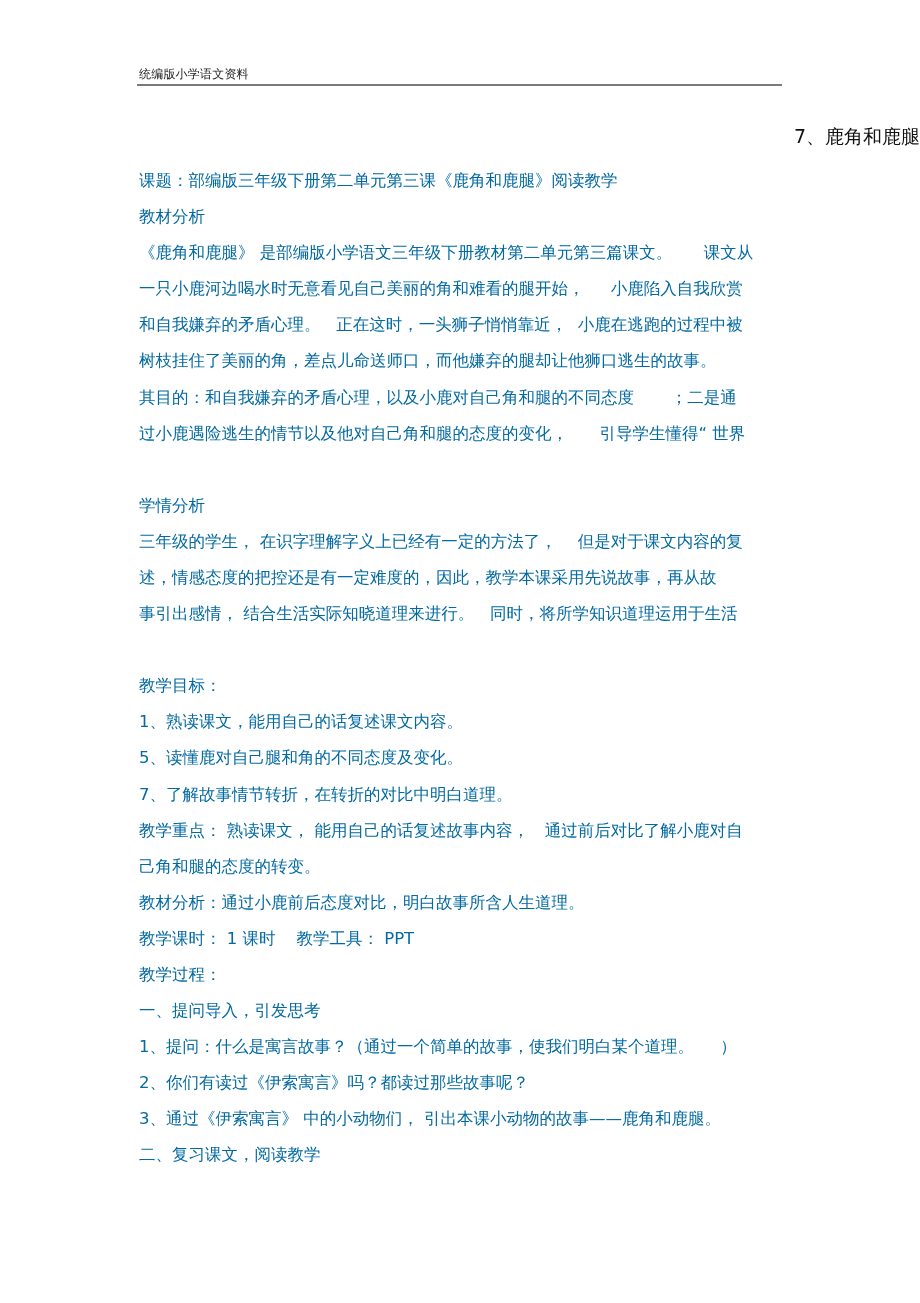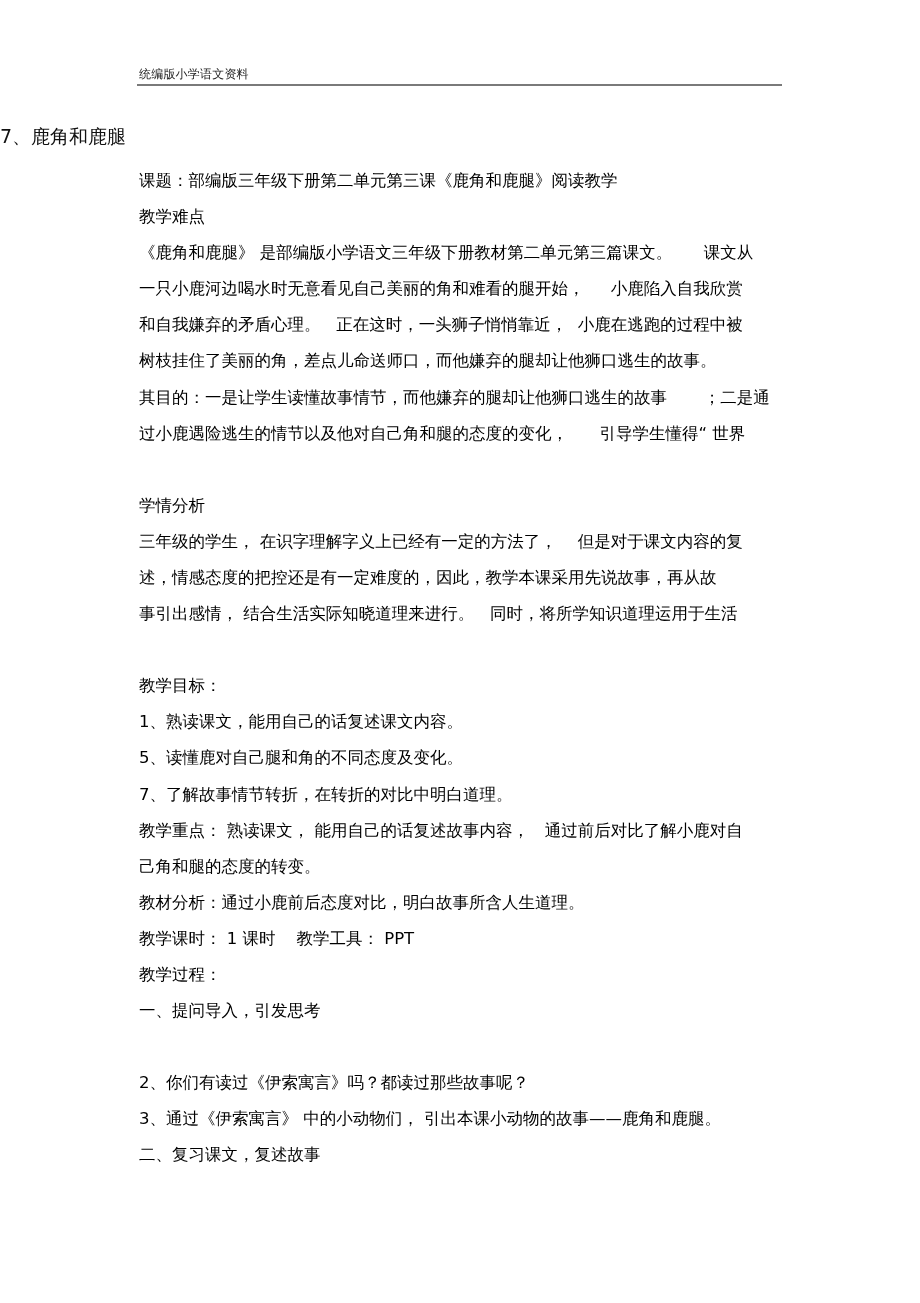--- a/index.html
+++ b/index.html
@@ -1,50 +1,51 @@
 <!DOCTYPE html>
 <html><head>
 <meta charset="utf-8">
 <style>
   html, body { margin: 0; padding: 0; background: #ffffff; }
   body { width: 920px; height: 1303px; position: relative; overflow: hidden;
          font-family: "DejaVu Sans", "Liberation Sans", sans-serif; color: #111; }
   .page { position: absolute; left: 0; top: 0; width: 868px; height: 1303px; background: #fff; padding-left: 44px; }
   .running-header { position: absolute; left: 139px; top: 66px; font-size: 12px; color: #222; letter-spacing: 0.2px; }
   .header-rule { position: absolute; left: 137px; top: 84px; width: 645px; height: 2px; background: #7a7a7a; }
-  .title { position: absolute; left: 0; width: 920px; top: 124px; text-align: left; font-size: 19px; color: #111; }
-  .line { position: absolute; left: 139px; font-size: 16.5px; line-height: 22px; white-space: pre; color: #000000; }
+  .title { position: absolute; left: 0; width: 920px; top: 124px; text-align: right; font-size: 19px; color: #111; }
+  .line { position: absolute; left: 139px; font-size: 16.5px; line-height: 22px; white-space: pre; color: #0369a1; }
 </style>
 </head>
 <body>
 
 <div class="page">
   <div class="running-header">统编版小学语文资料</div>
   <div class="header-rule"></div>
 
   <div class="title">7、鹿角和鹿腿</div>
 
   <div class="line" style="top:170px">课题：部编版三年级下册第二单元第三课《鹿角和鹿腿》阅读教学</div>
-  <div class="line" style="top:206px">教学难点</div>
+  <div class="line" style="top:206px">教材分析</div>
   <div class="line" style="top:242px">《鹿角和鹿腿》 是部编版小学语文三年级下册教材第二单元第三篇课文。      课文从</div>
   <div class="line" style="top:278px">一只小鹿河边喝水时无意看见自己美丽的角和难看的腿开始，     小鹿陷入自我欣赏</div>
   <div class="line" style="top:314px">和自我嫌弃的矛盾心理。   正在这时，一头狮子悄悄靠近，  小鹿在逃跑的过程中被</div>
   <div class="line" style="top:350px">树枝挂住了美丽的角，差点儿命送师口，而他嫌弃的腿却让他狮口逃生的故事。</div>
-  <div class="line" style="top:387px">其目的：一是让学生读懂故事情节，而他嫌弃的腿却让他狮口逃生的故事       ；二是通</div>
+  <div class="line" style="top:387px">其目的：和自我嫌弃的矛盾心理，以及小鹿对自己角和腿的不同态度       ；二是通</div>
   <div class="line" style="top:423px">过小鹿遇险逃生的情节以及他对自己角和腿的态度的变化，      引导学生懂得“ 世界</div>
   <div class="line" style="top:495px">学情分析</div>
   <div class="line" style="top:531px">三年级的学生， 在识字理解字义上已经有一定的方法了，    但是对于课文内容的复</div>
   <div class="line" style="top:603px">事引出感情， 结合生活实际知晓道理来进行。   同时，将所学知识道理运用于生活</div>
   <div class="line" style="top:567px">述，情感态度的把控还是有一定难度的，因此，教学本课采用先说故事，再从故</div>
   <div class="line" style="top:675px">教学目标：</div>
   <div class="line" style="top:711px">1、熟读课文，能用自己的话复述课文内容。</div>
   <div class="line" style="top:747px">5、读懂鹿对自己腿和角的不同态度及变化。</div>
   <div class="line" style="top:784px">7、了解故事情节转折，在转折的对比中明白道理。</div>
   <div class="line" style="top:820px">教学重点： 熟读课文， 能用自己的话复述故事内容，   通过前后对比了解小鹿对自</div>
   <div class="line" style="top:856px">己角和腿的态度的转变。</div>
   <div class="line" style="top:892px">教材分析：通过小鹿前后态度对比，明白故事所含人生道理。</div>
   <div class="line" style="top:928px">教学课时： 1 课时    教学工具： PPT</div>
   <div class="line" style="top:964px">教学过程：</div>
   <div class="line" style="top:1000px">一、提问导入，引发思考</div>
+  <div class="line" style="top:1036px">1、提问：什么是寓言故事？（通过一个简单的故事，使我们明白某个道理。     ）</div>
   <div class="line" style="top:1072px">2、你们有读过《伊索寓言》吗？都读过那些故事呢？</div>
   <div class="line" style="top:1108px">3、通过《伊索寓言》 中的小动物们， 引出本课小动物的故事——鹿角和鹿腿。</div>
-  <div class="line" style="top:1144px">二、复习课文，复述故事</div>
+  <div class="line" style="top:1144px">二、复习课文，阅读教学</div>
 </div>
 
 </body></html>

